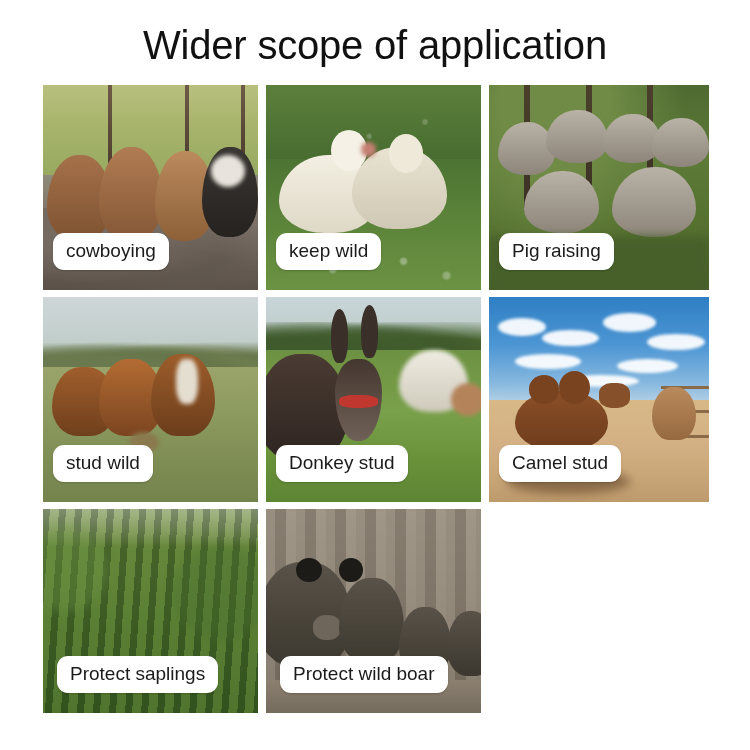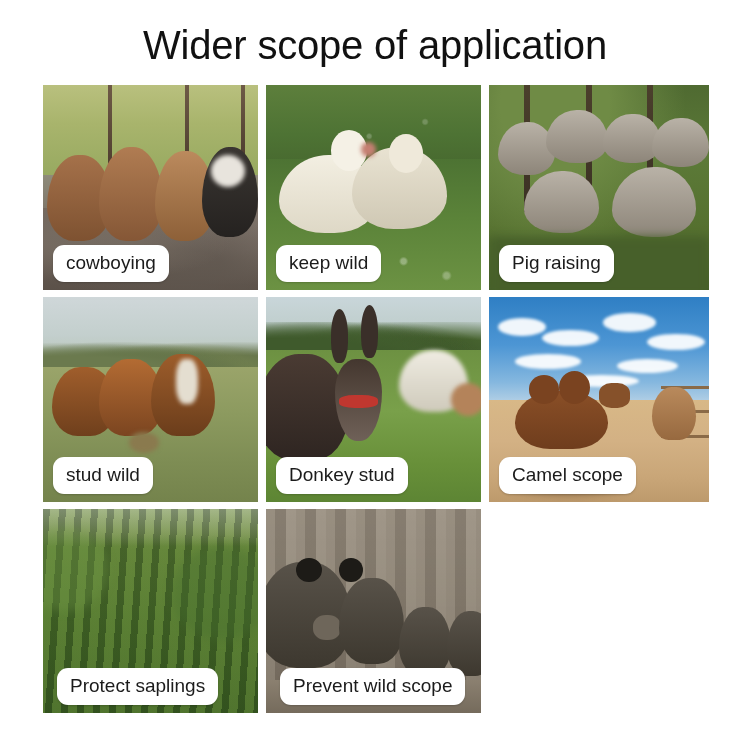--- a/index.html
+++ b/index.html
@@ -53,21 +53,21 @@
     background: #9aa98a;
   }
   .scene {
     position: absolute;
     inset: 0;
     overflow: hidden;
   }
   .label {
     position: absolute;
     left: 10px;
-    bottom: 8px;
+    bottom: 20px;
     background: #ffffff;
     border-radius: 11px;
     padding: 7px 13px 8px 13px;
     font-size: 19px;
     line-height: 22px;
     color: #1b1b1b;
     white-space: nowrap;
     box-shadow: 0 1px 2px rgba(0,0,0,0.18);
     text-align: center;
   }
@@ -384,21 +384,21 @@
             <i style="top:45%"></i>
             <i style="top:80%"></i>
         </div>
         <div class="camel-body" style="left:12%;top:46%;width:42%;height:28%;"></div>
         <div class="blob" style="left:18%;top:38%;width:14%;height:14%;background:#7a4320;"></div>
         <div class="blob" style="left:32%;top:36%;width:14%;height:16%;background:#7a4320;"></div>
         <div class="blob" style="left:50%;top:42%;width:14%;height:12%;background:#86512a;border-radius:40%;"></div>
         <div class="camel-body" style="left:74%;top:44%;width:20%;height:26%;background:linear-gradient(180deg,#b98a5c,#97693f);"></div>
         <div class="blob softer" style="left:8%;top:84%;width:56%;height:12%;background:rgba(90,60,35,.55);"></div>
       </div>
-      <div class="label">Camel scope</div>
+      <div class="label">Camel stud</div>
     </div>
 
     <div class="cell c-sapling wide-label">
       <div class="scene">
         <div class="hazeTop"></div>
         <div class="rows"></div>
         <div class="blob softer" style="left:-10%;top:10%;width:40%;height:40%;background:rgba(110,150,70,.35);"></div>
         <div class="blob softer" style="left:60%;top:18%;width:46%;height:46%;background:rgba(70,110,45,.35);"></div>
       </div>
       <div class="label">Protect saplings</div>
@@ -409,18 +409,18 @@
         <div class="trunks"></div>
         <div class="boar-body" style="left:-4%;top:26%;width:44%;height:52%;"></div>
         <div class="blob" style="left:14%;top:24%;width:12%;height:12%;background:#1d1b17;"></div>
         <div class="blob" style="left:34%;top:24%;width:11%;height:12%;background:#1d1b17;"></div>
         <div class="blob" style="left:22%;top:52%;width:13%;height:12%;background:#6e665a;border-radius:45%;"></div>
         <div class="boar-body" style="left:34%;top:34%;width:30%;height:42%;"></div>
         <div class="boar-body" style="left:62%;top:48%;width:24%;height:34%;"></div>
         <div class="boar-body" style="left:84%;top:50%;width:22%;height:32%;"></div>
         <div class="ground" style="height:16%;background:linear-gradient(180deg,#8b8070,#756b5c);"></div>
       </div>
-      <div class="label">Prevent wild scope</div>
+      <div class="label">Protect wild boar</div>
     </div>
 
 
   </div>
 </div>
 
 </body></html>

